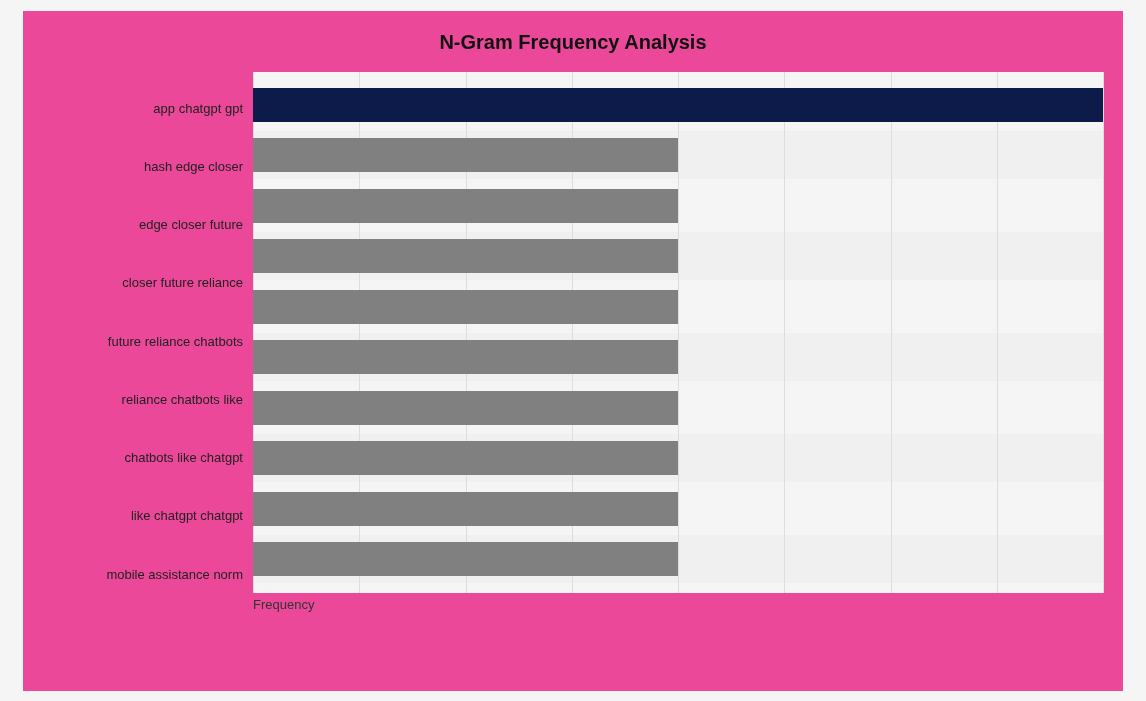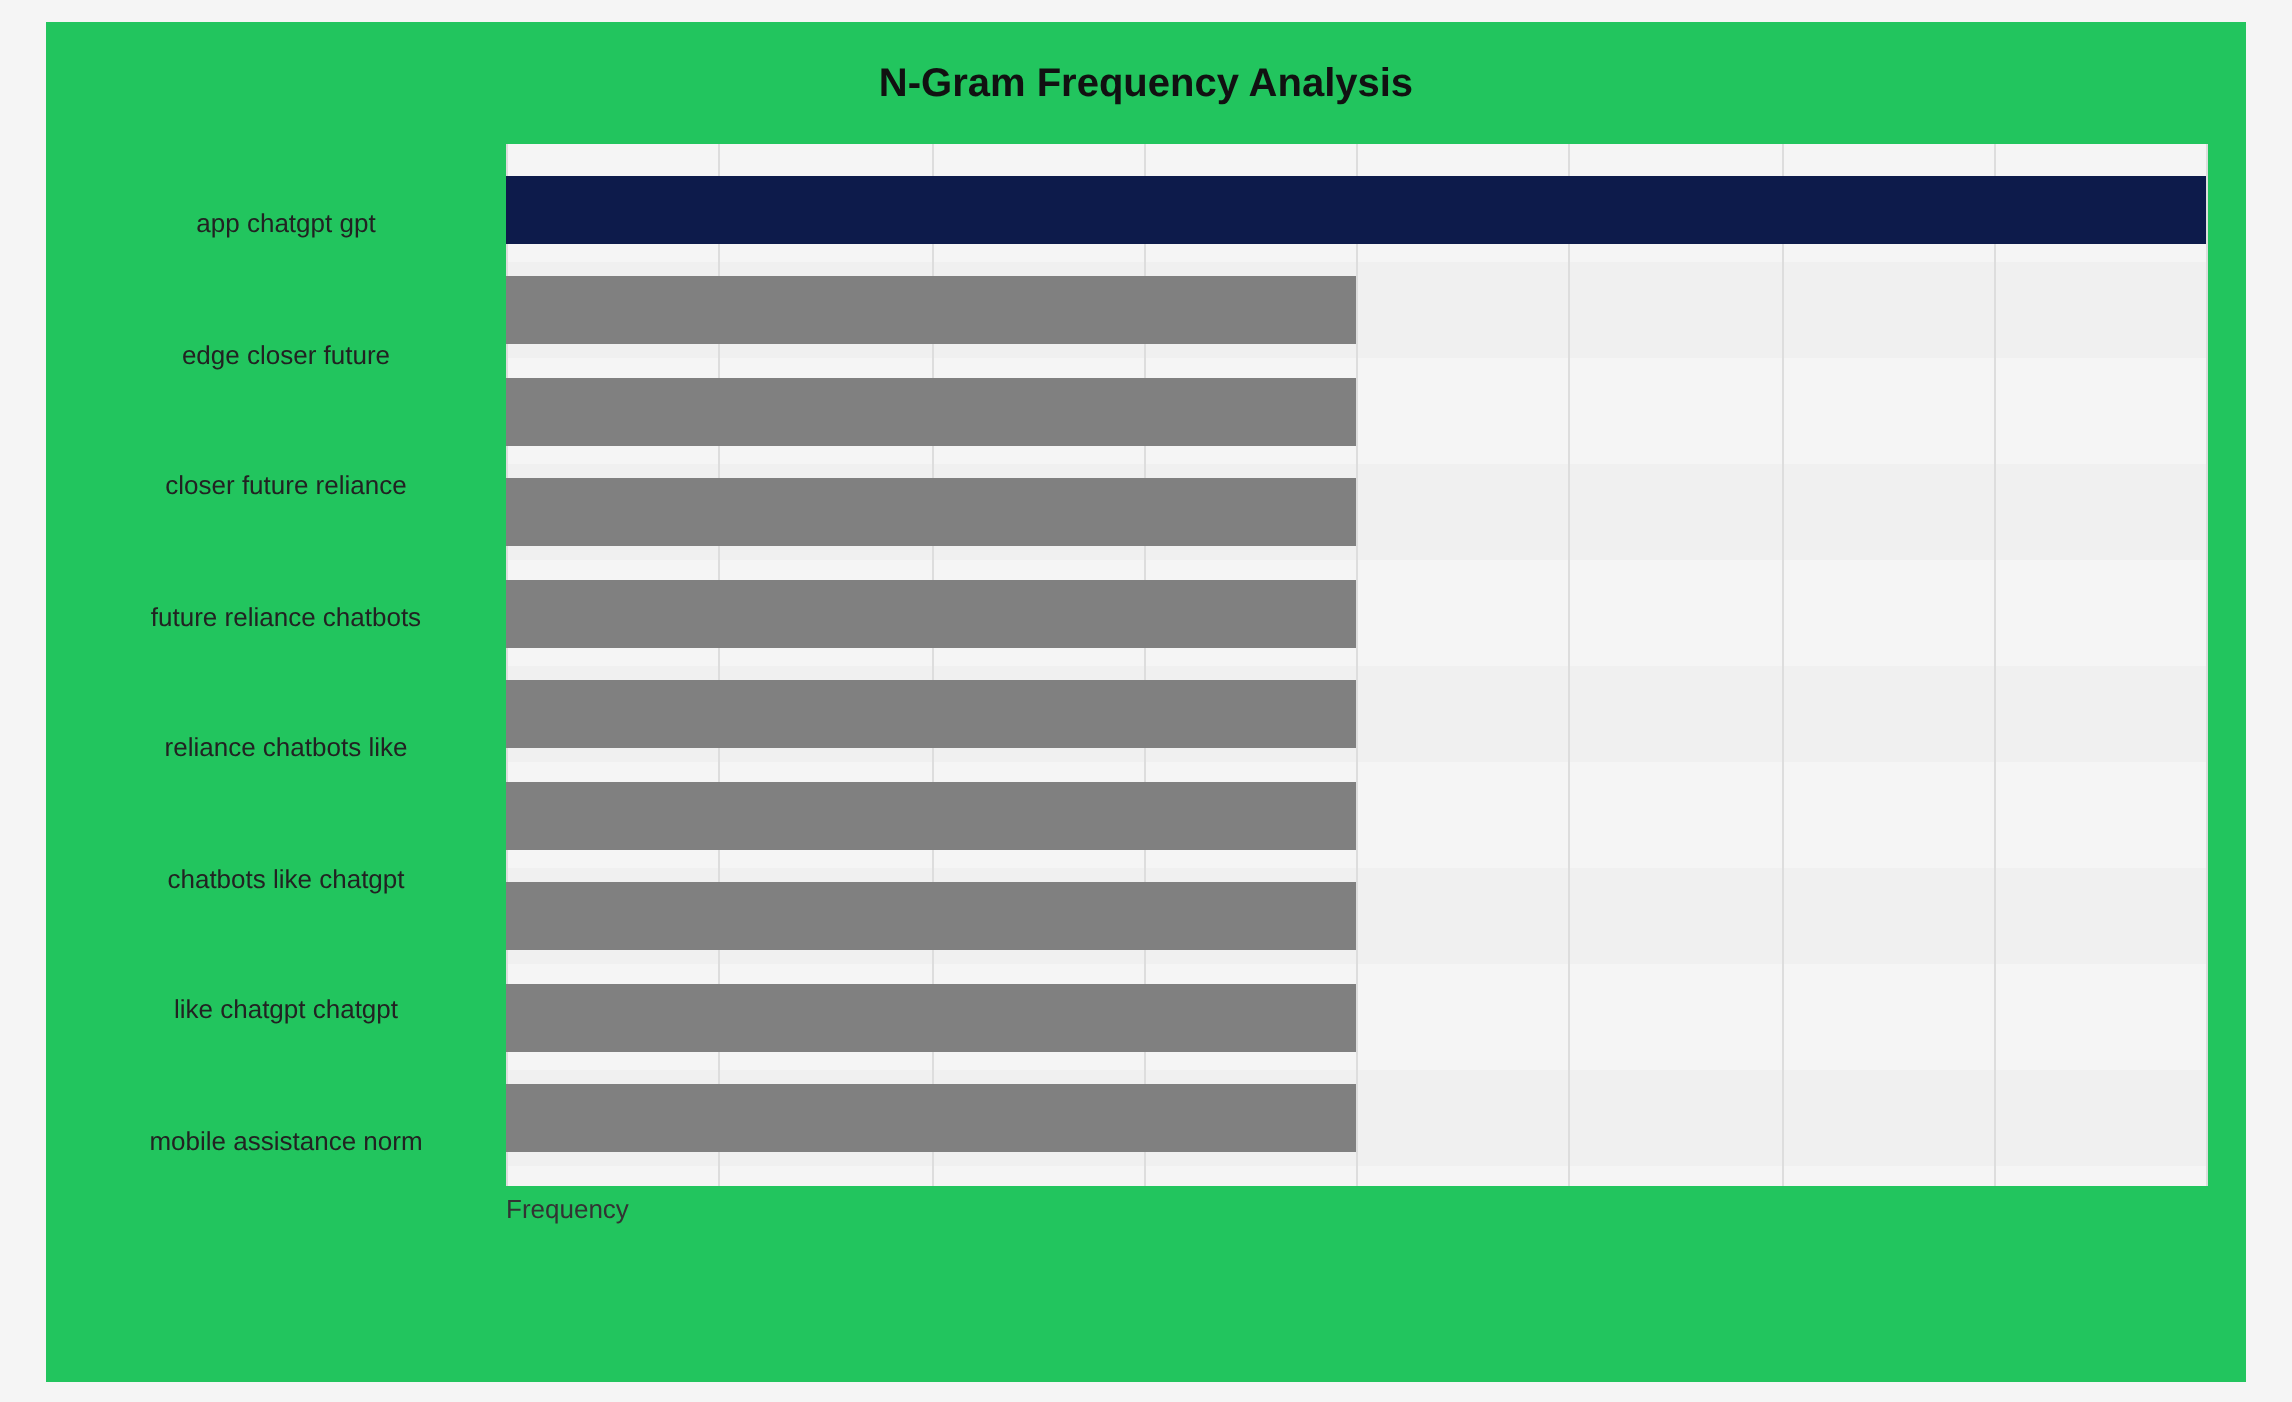--- a/index.html
+++ b/index.html
@@ -6,21 +6,21 @@
     body {
       background: #f5f5f5;
       font-family: Arial, sans-serif;
       width: 1146px;
       height: 701px;
       display: flex;
       align-items: center;
       justify-content: center;
     }
     .chart-container {
-      background: #22c55e;
+      background: #ec4899;
       width: 1100px;
       height: 680px;
       padding: 20px 20px 60px 20px;
       position: relative;
     }
     .chart-title {
       text-align: center;
       font-size: 20px;
       font-weight: bold;
       color: #111;
@@ -29,21 +29,21 @@
     .chart-area {
       display: flex;
       flex-direction: row;
       width: 100%;
       height: calc(100% - 60px);
     }
     .y-axis {
       display: flex;
       flex-direction: column;
       justify-content: space-around;
-      align-items: center;
+      align-items: flex-end;
       width: 210px;
       padding-right: 10px;
       padding-top: 8px;
       padding-bottom: 8px;
     }
     .y-label {
       font-size: 13px;
       color: #222;
       text-align: right;
       line-height: 1.2;
@@ -120,20 +120,21 @@
     }
   </style>
 </head>
 <body>
 
 <div class="chart-container">
   <div class="chart-title">N-Gram Frequency Analysis</div>
   <div class="chart-area">
     <div class="y-axis" id="y-axis">
         <div class="y-label">app chatgpt gpt</div>
+        <div class="y-label">hash edge closer</div>
         <div class="y-label">edge closer future</div>
         <div class="y-label">closer future reliance</div>
         <div class="y-label">future reliance chatbots</div>
         <div class="y-label">reliance chatbots like</div>
         <div class="y-label">chatbots like chatgpt</div>
         <div class="y-label">like chatgpt chatgpt</div>
         <div class="y-label">mobile assistance norm</div>
       </div>
     <div style="flex:1; display:flex; flex-direction:column;">
       <div class="grid-and-bars" id="plot-area">

